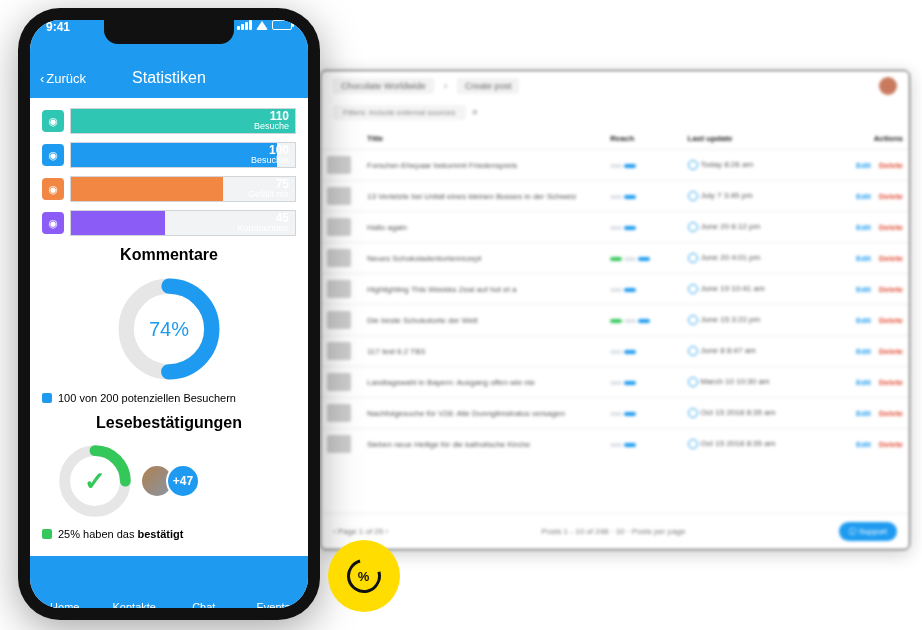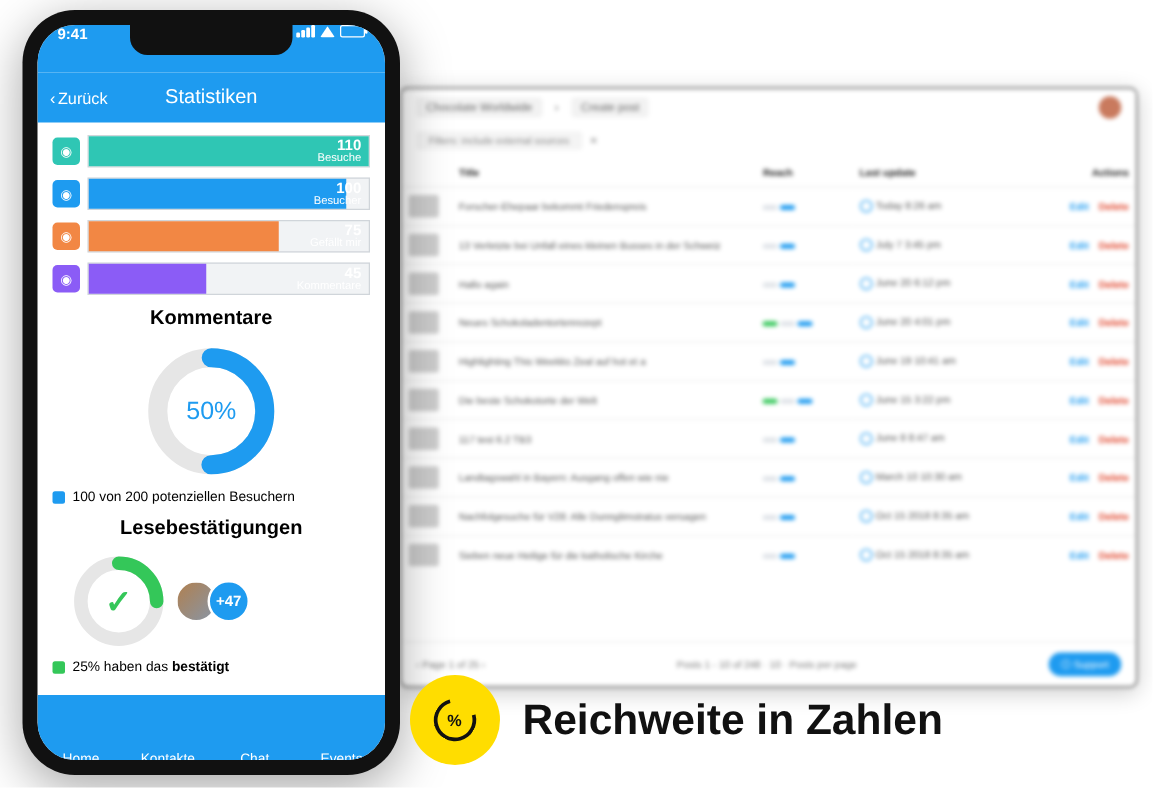--- a/index.html
+++ b/index.html
@@ -334,21 +334,21 @@
           </div>
         </div>
 
       <div class="section-h">Kommentare</div>
       <div class="donut-wrap">
         <div class="donut">
           <svg viewBox="0 0 36 36" width="110" height="110">
             <circle cx="18" cy="18" r="14" fill="none" stroke="#e6e6e6" stroke-width="5"></circle>
             <circle cx="18" cy="18" r="14" fill="none" stroke="#1e9bf0" stroke-width="5" stroke-dasharray="44 88" stroke-linecap="round" transform="rotate(-90 18 18)"></circle>
           </svg>
-          <div class="pct">50%</div>
+          <div class="pct">74%</div>
         </div>
       </div>
       <div class="legend">
         <span class="sq" style="background:#1e9bf0"></span>
         <span>100 von 200 potenziellen Besuchern</span>
       </div>
 
       <div class="section-h">Lesebestätigungen</div>
       <div class="conf-row">
         <div class="mini-donut">
@@ -399,14 +399,13 @@
     </div>
   </div>
 </div>
 
 <div class="caption">
   <div class="circle">
     <div class="ring">
         <span style="transform:rotate(-30deg)">%</span>
       </div>
   </div>
-  <div class="txt">Reichweite in Zahlen</div>
 </div>
 
 </body></html>

